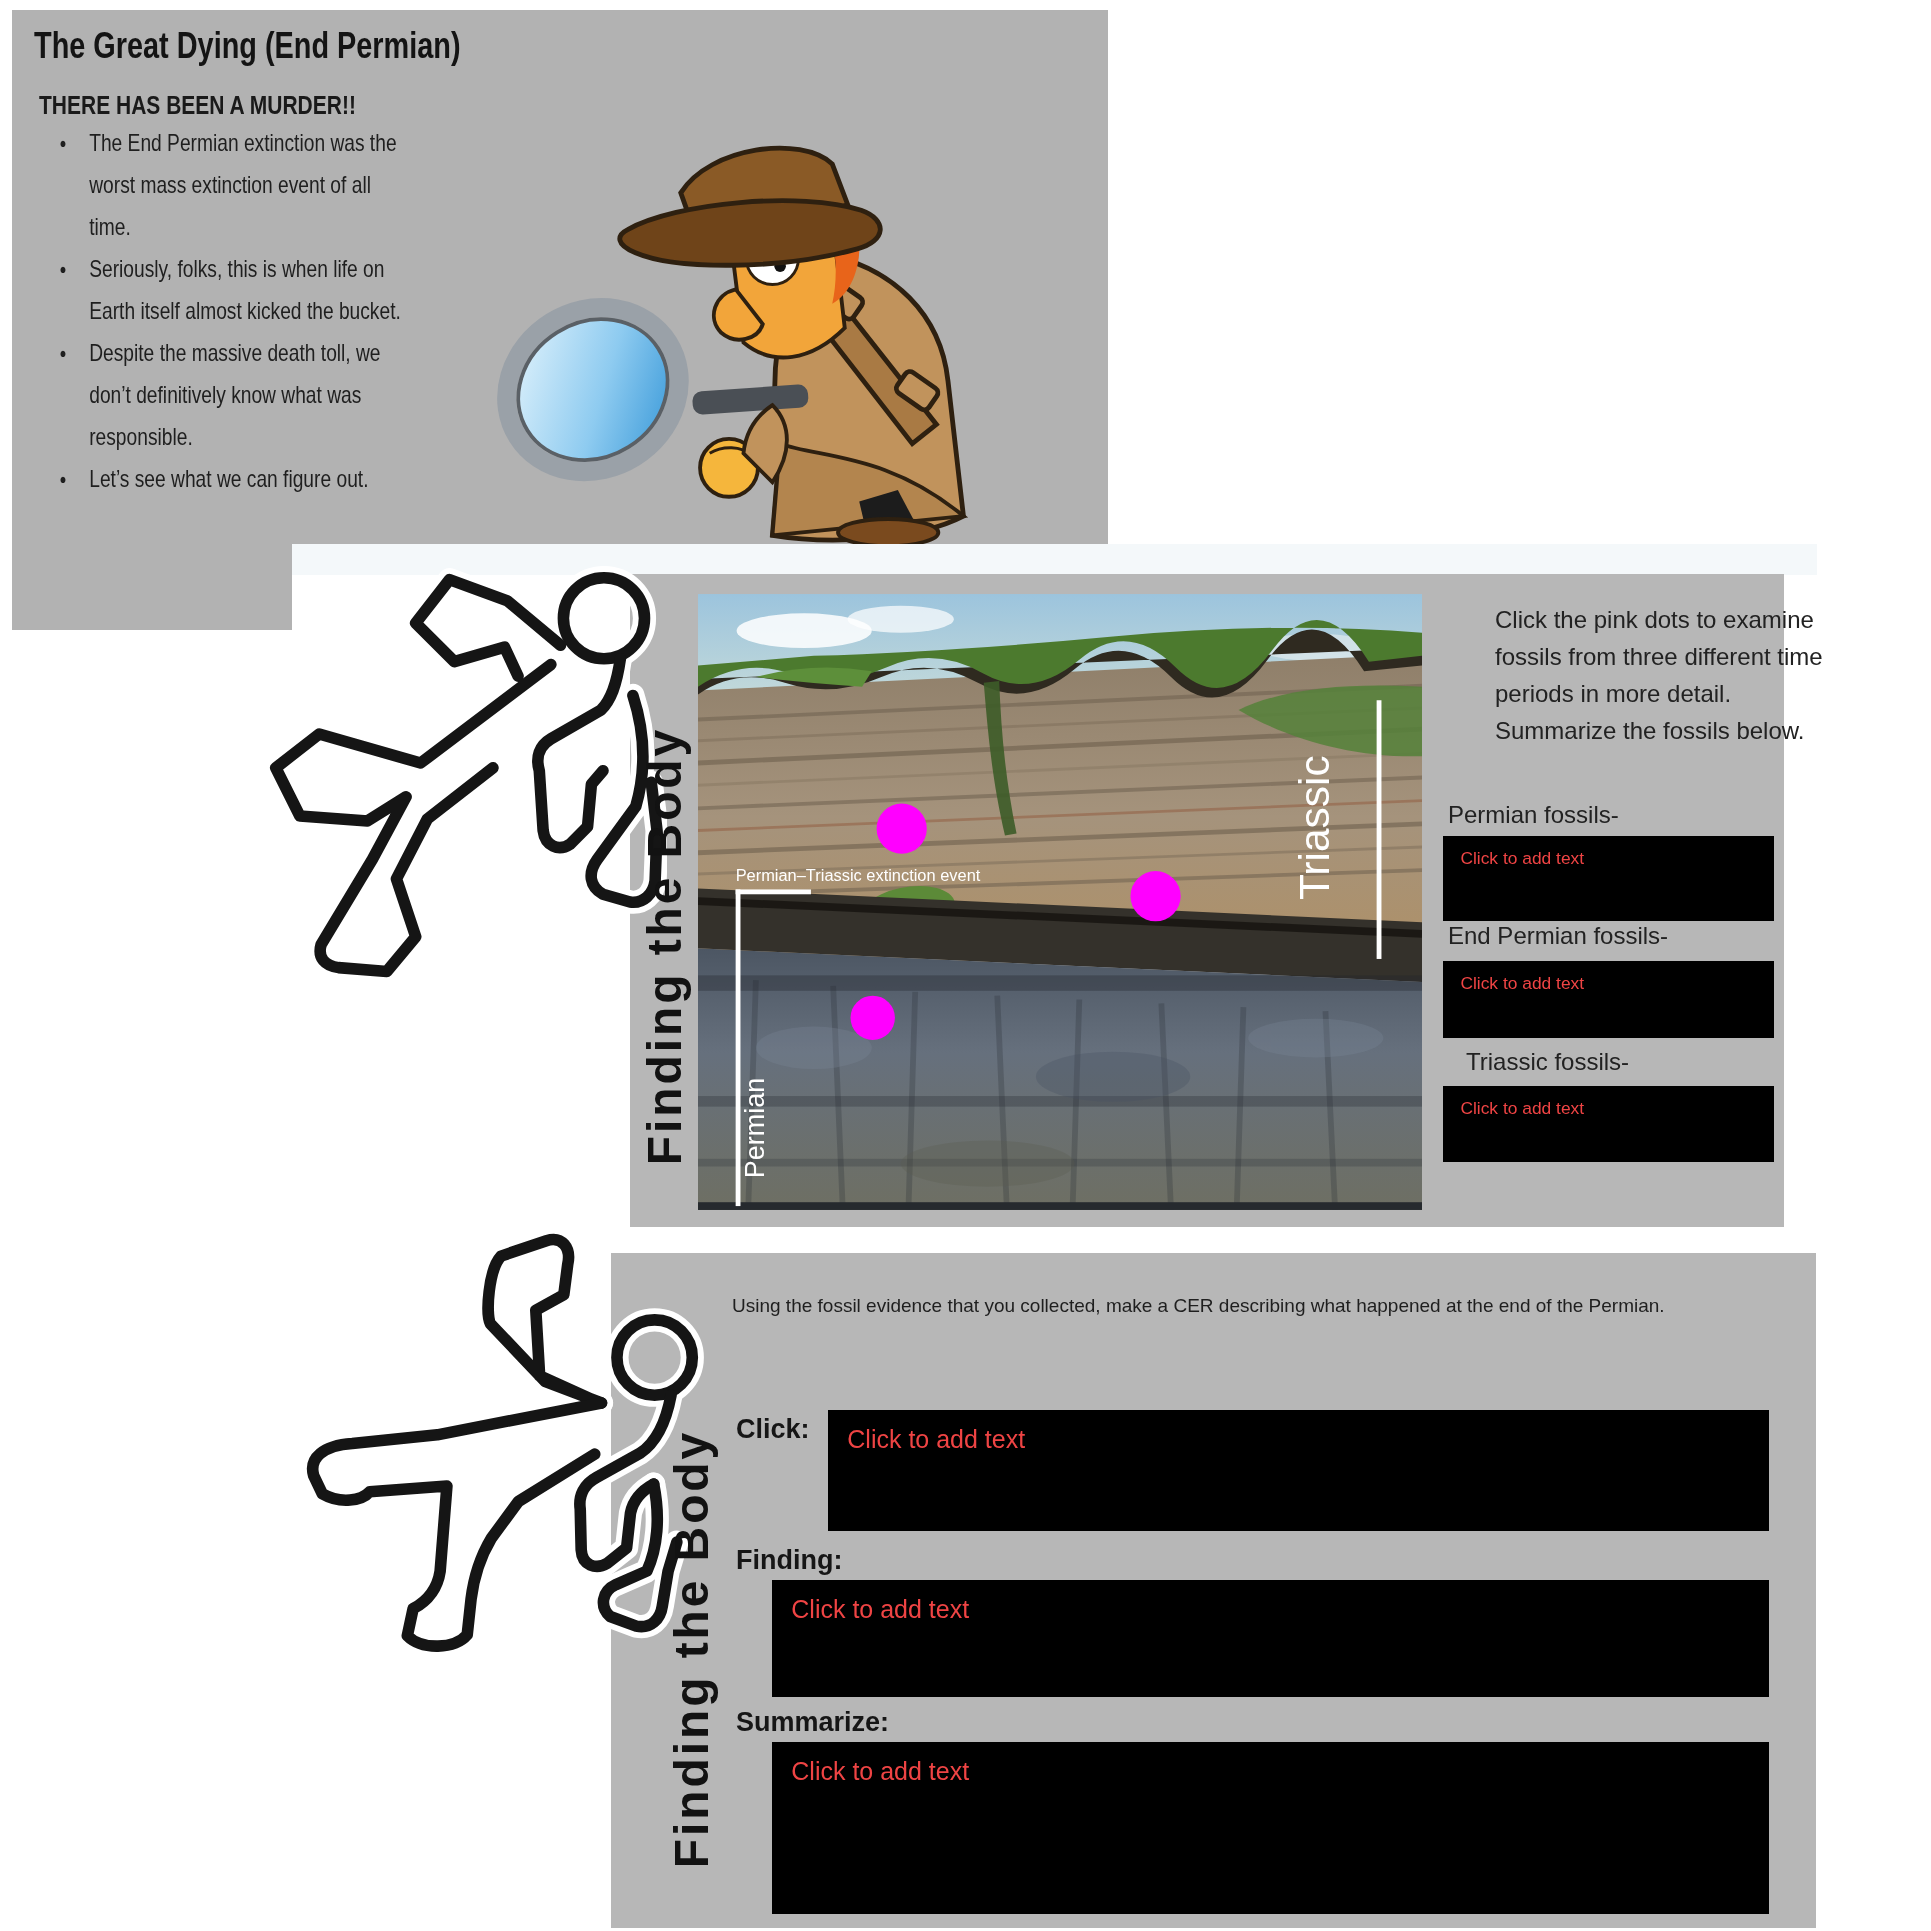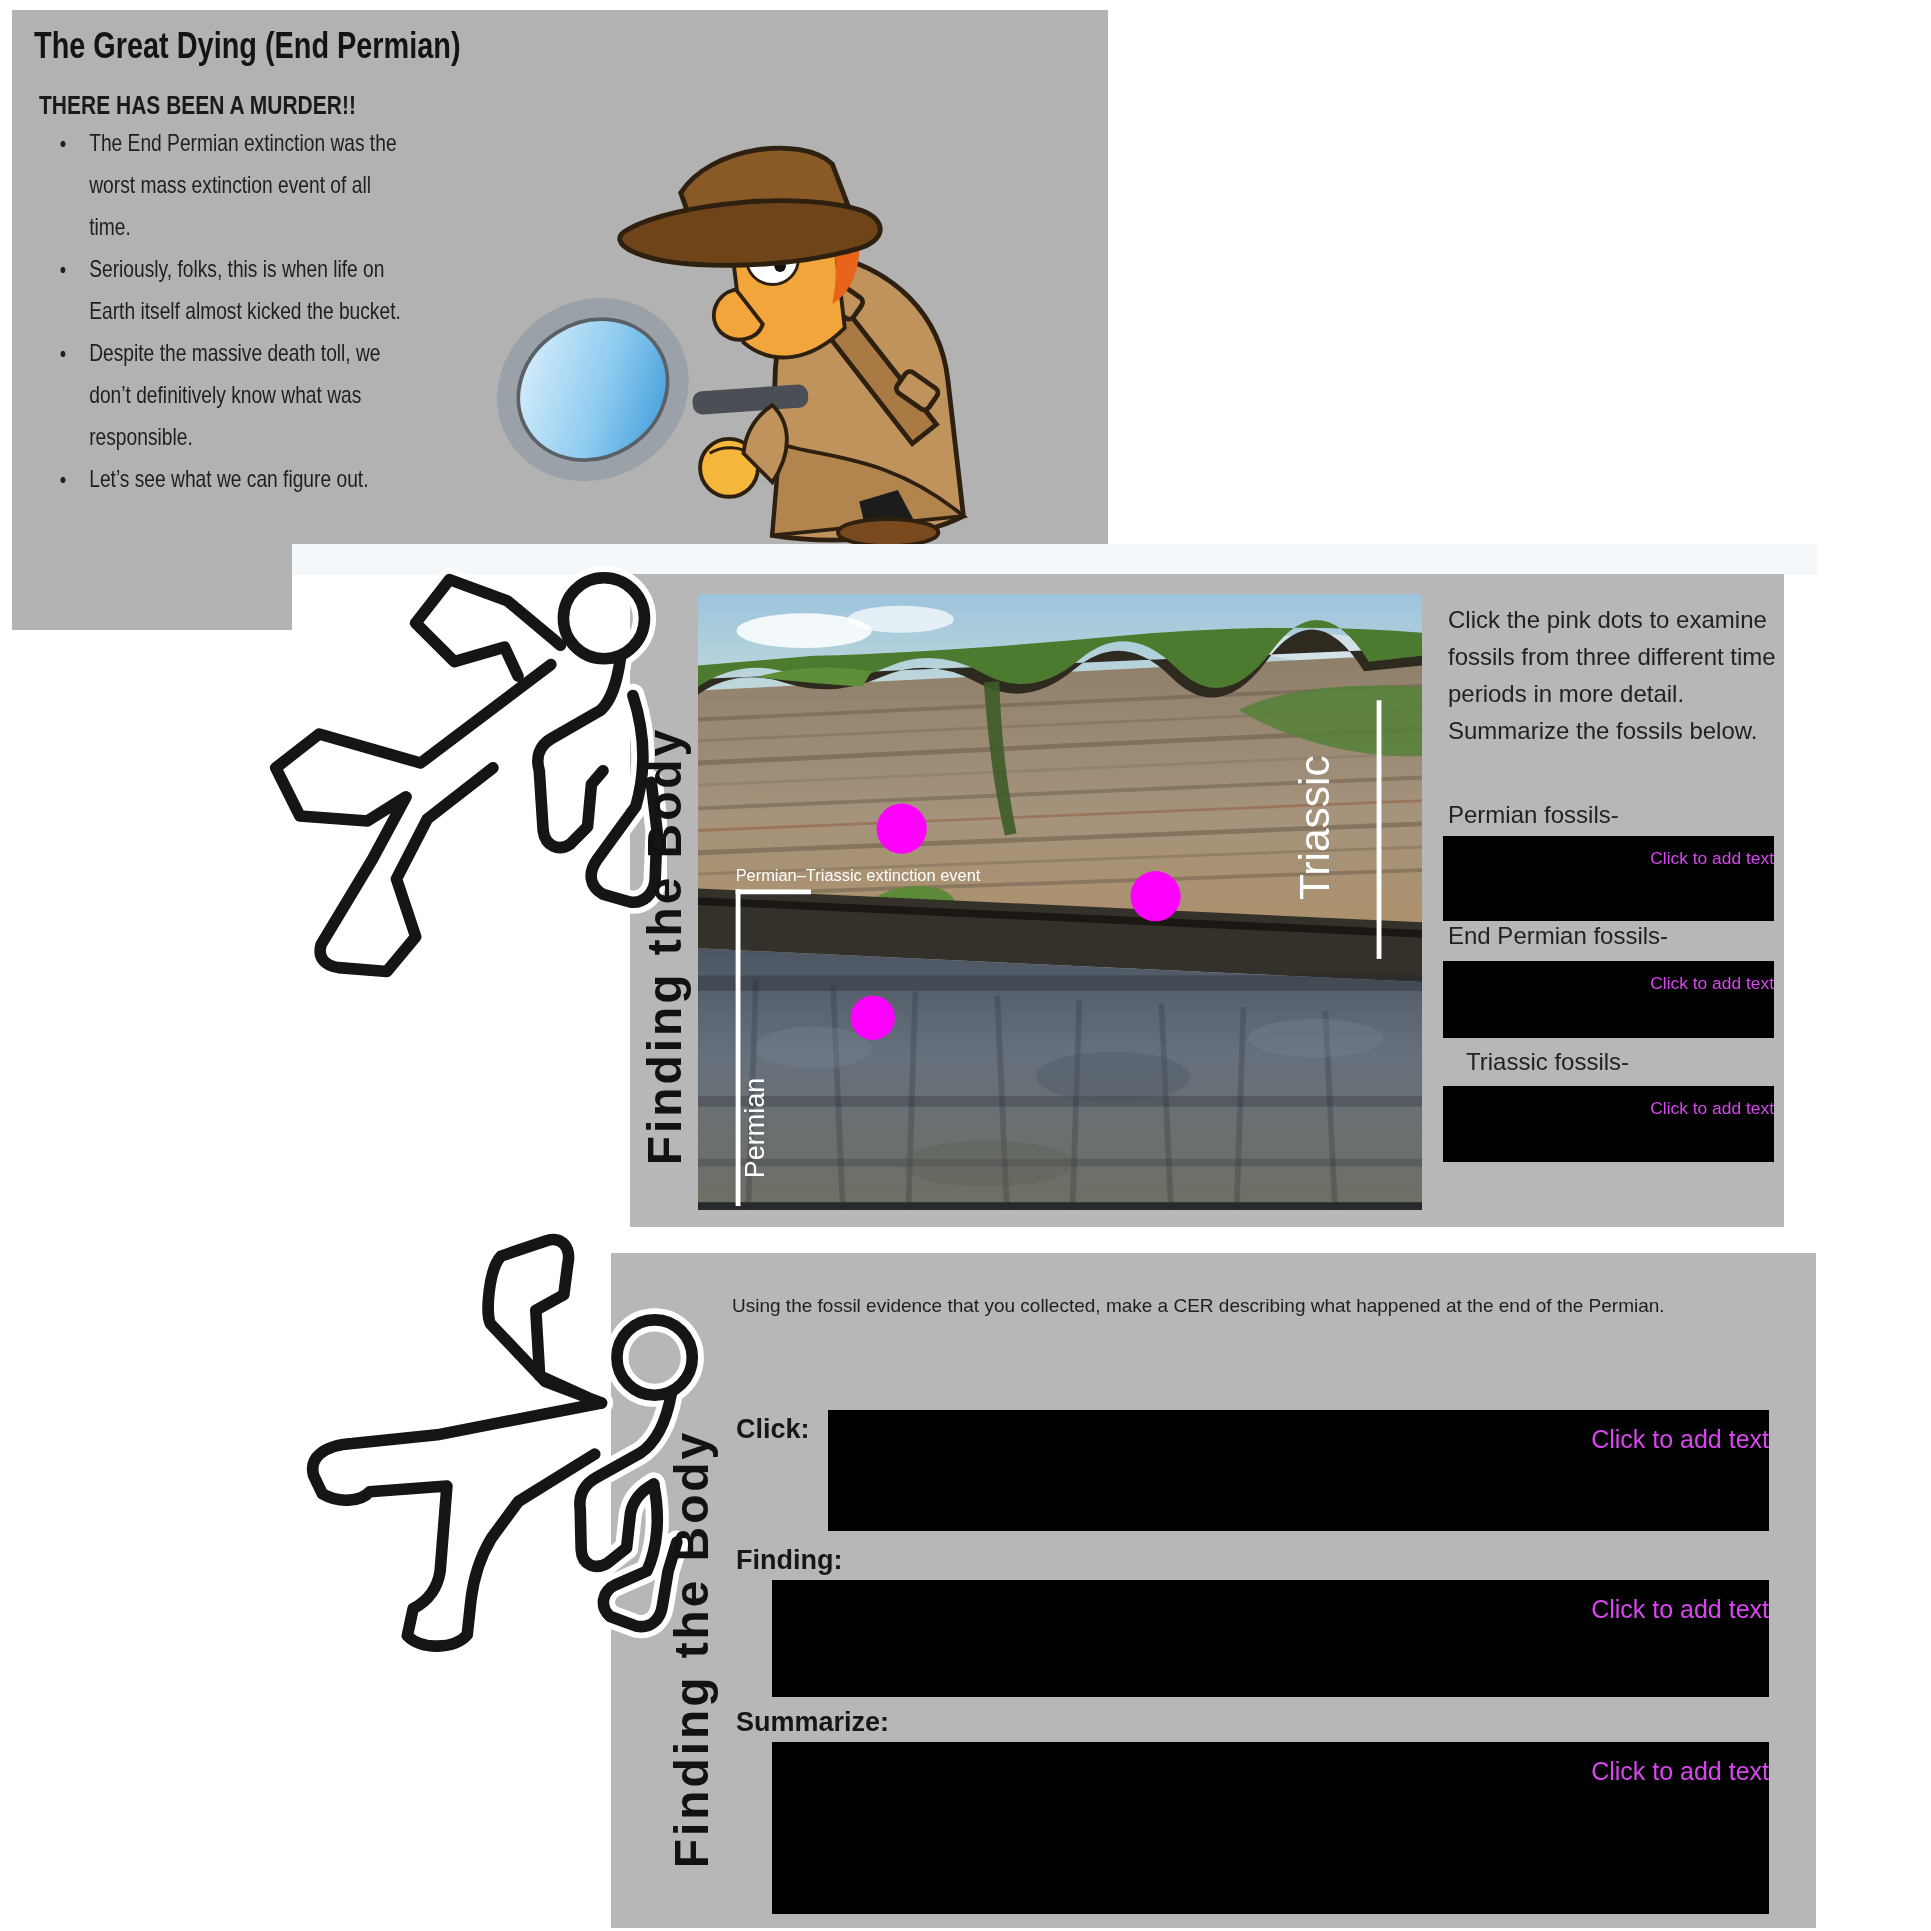--- a/index.html
+++ b/index.html
@@ -17,24 +17,24 @@
   #s1-heading{left:39px;top:91px;font-size:25px;font-weight:bold;color:#1a1a1a;white-space:nowrap;transform:scaleX(.84);}
   #s1-bullets{left:58px;top:122px;width:449px;transform:scaleX(.80);transform-origin:0 0;}
   #s1-bullets ul{list-style:none;margin:0;padding:0;font-size:24px;line-height:42px;color:#1f1f1f;}
   #s1-bullets li{position:relative;padding-left:39px;}
   #s1-bullets li::before{content:"●";position:absolute;left:1.9px;top:0;font-size:14.5px;}
   
   #gap-band{left:292px;top:544px;width:1525px;height:31px;background:#f4f8fa;}
   
   #slide2{left:630px;top:574px;width:1154px;height:653px;}
   .v-label{position:absolute;white-space:nowrap;font-size:48px;font-weight:bold;color:#121212;letter-spacing:2.9px;transform:translate(-50%,-50%) rotate(-90deg);}
-  .panel-text{font-size:24px;line-height:37px;color:#222;}
+  .panel-text{font-size:24px;line-height:37px;color:#222;margin-left:47px;}
   .sec-label{font-size:24px;color:#222;white-space:nowrap;}
   .blackbox{background:#000;}
-  .placeholder{color:#d946ef;font-size:17.4px;white-space:nowrap;text-align:right;}
+  .placeholder{color:#ef4444;font-size:17.4px;white-space:nowrap;}
   .placeholder.big{font-size:25px;}
   
   #slide3{left:611px;top:1253px;width:1205px;height:675px;}
   .field-label{font-size:27px;font-weight:bold;color:#161616;white-space:nowrap;}
   
   .chalk-w{fill:none;stroke:#ffffff;stroke-width:24;stroke-linecap:round;stroke-linejoin:round;}
   .chalk-b{fill:none;stroke:#151515;stroke-width:12;stroke-linecap:round;stroke-linejoin:round;}
 </style>
 </head>
 <body>

